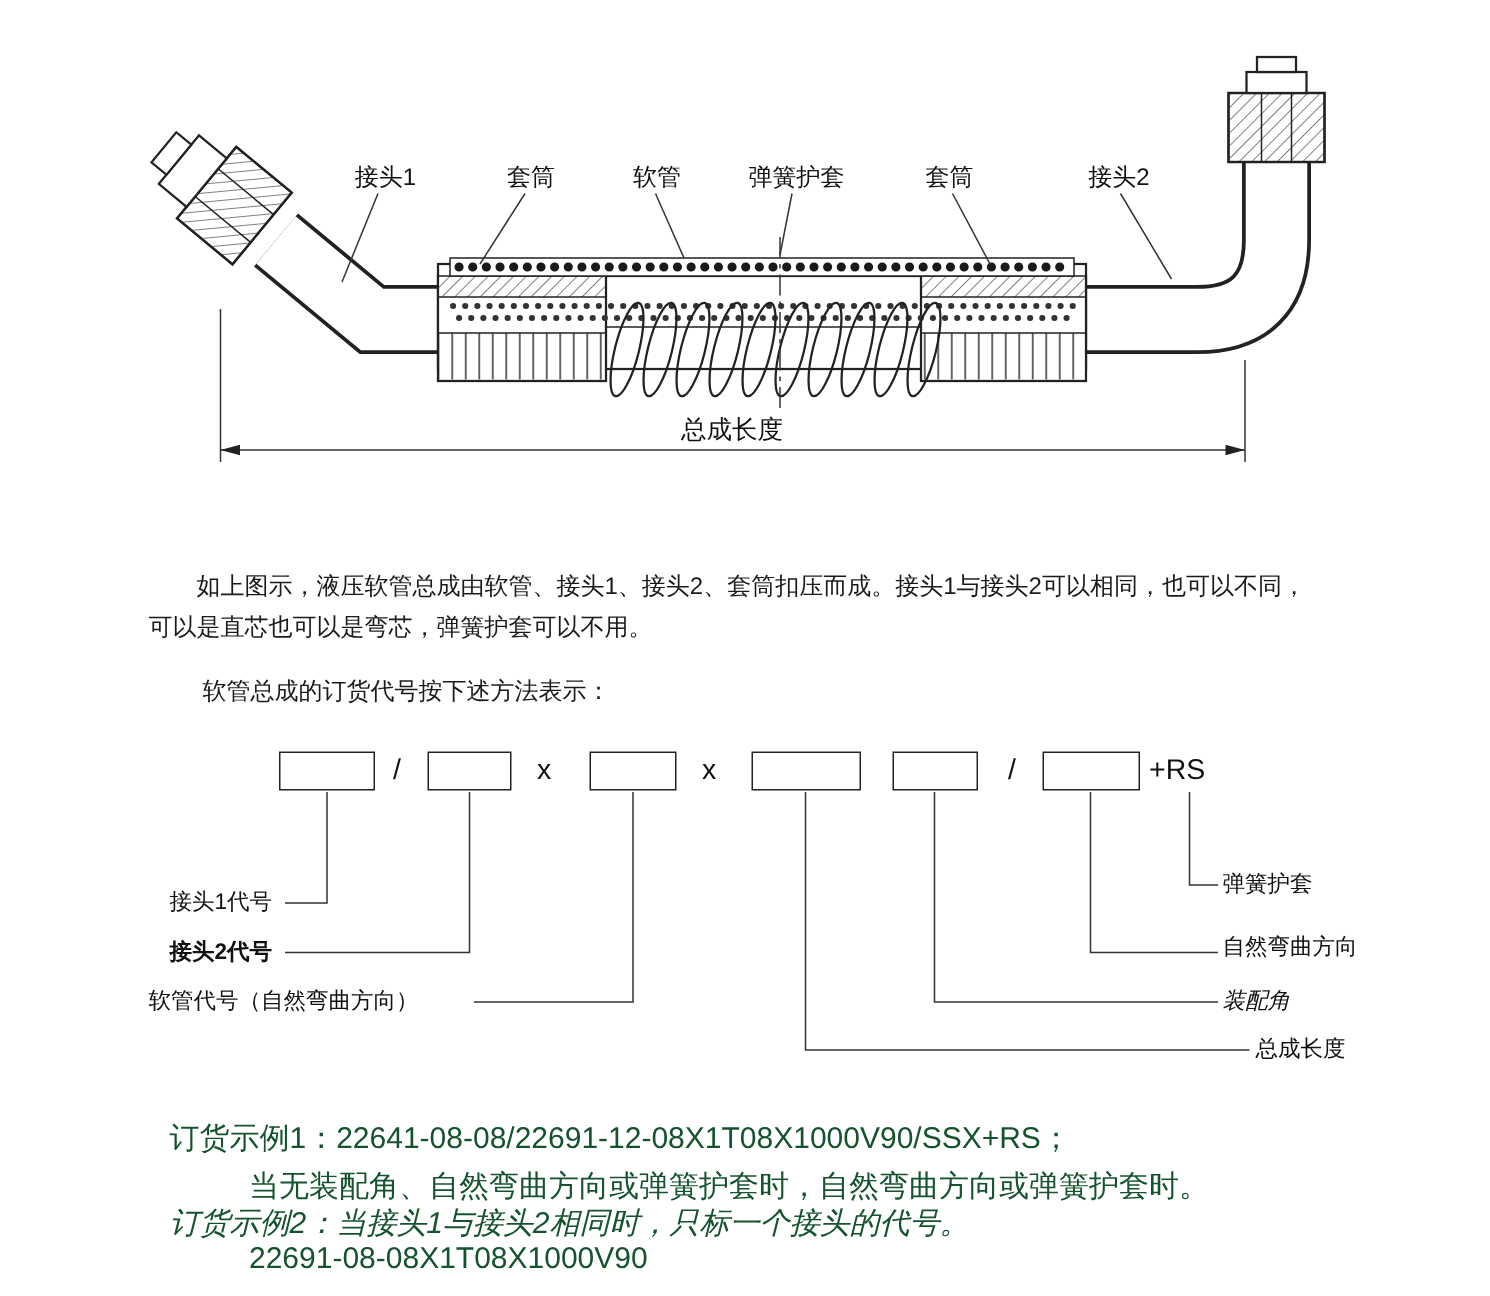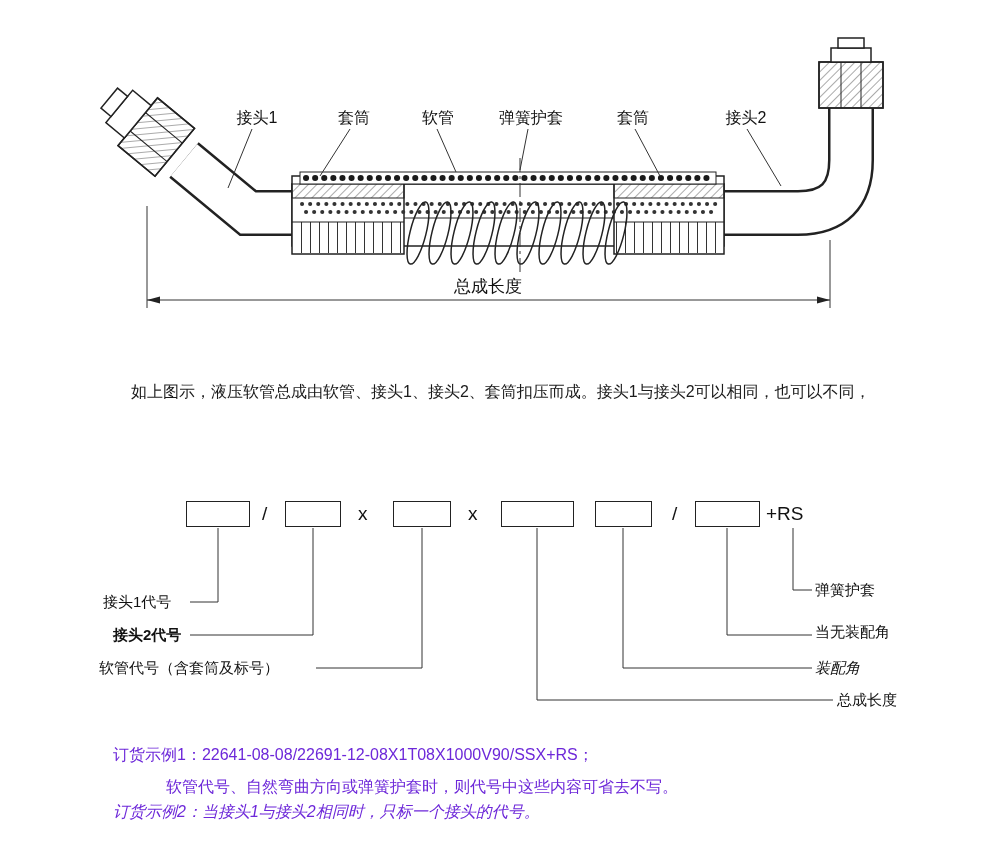--- a/index.html
+++ b/index.html
@@ -7,21 +7,21 @@
     position:relative;width:958px;height:864px;background:#fff;
     font-family:"Liberation Sans","DejaVu Sans",sans-serif;color:#1a1a1a;
     overflow:hidden;
   }
   .abs{position:absolute;white-space:nowrap;}
   .para-line{font-size:16px;line-height:27px;white-space:nowrap;}
   .indent{padding-left:32px;}
   .code-box{position:absolute;height:26px;border:1.5px solid #222;background:#fff;box-sizing:border-box;}
   .sep{position:absolute;font-size:19px;color:#111;}
   .lbl{position:absolute;font-size:15px;line-height:16px;color:#111;white-space:nowrap;}
-  .ex{position:absolute;font-size:16px;color:#6d28d9;white-space:nowrap;}
+  .ex{position:absolute;font-size:20px;color:#14532d;white-space:nowrap;}
   svg{display:block;}
   svg text{font-family:"Liberation Sans","DejaVu Sans",sans-serif;fill:#111;}
 </style>
 </head>
 <body>
 
 <div class="page">
 
   <svg class="abs" style="left:0;top:0;" width="993" height="345" viewBox="0 0 993 345">
     <defs>
@@ -121,22 +121,24 @@
       <line x1="830" y1="240" x2="830" y2="308" stroke="#333" stroke-width="1"></line>
       <line x1="147" y1="300" x2="830" y2="300" stroke="#333" stroke-width="1"></line>
       <polygon points="147,300 160,296.5 160,303.5" fill="#222"></polygon>
       <polygon points="830,300 817,296.5 817,303.5" fill="#222"></polygon>
       <text x="488" y="292" text-anchor="middle" font-size="17">总成长度</text>
     </g>
   </svg>
 
   <div class="abs" style="left:99px;top:378px;">
     <div class="para-line indent">如上图示，液压软管总成由软管、接头1、接头2、套筒扣压而成。接头1与接头2可以相同，也可以不同，</div>
+    <div class="para-line">可以是直芯也可以是弯芯，弹簧护套可以不用。</div>
   </div>
 
+  <div class="abs para-line" style="left:135px;top:448px;">软管总成的订货代号按下述方法表示：</div>
 
   <div class="code-box" style="left:186px;top:501px;width:64px;"></div>
   <div class="sep" style="left:262px;top:503px;">/</div>
   <div class="code-box" style="left:285px;top:501px;width:56px;"></div>
   <div class="sep" style="left:358px;top:503px;">x</div>
   <div class="code-box" style="left:393px;top:501px;width:58px;"></div>
   <div class="sep" style="left:468px;top:503px;">x</div>
   <div class="code-box" style="left:501px;top:501px;width:73px;"></div>
   <div class="code-box" style="left:595px;top:501px;width:57px;"></div>
   <div class="sep" style="left:672px;top:503px;">/</div>
@@ -148,26 +150,27 @@
       <polyline points="218,0 218,74 190,74"></polyline>
       <polyline points="313,0 313,107 190,107"></polyline>
       <polyline points="422,0 422,140 316,140"></polyline>
       <polyline points="537,0 537,172 833,172"></polyline>
       <polyline points="623,0 623,140 812,140"></polyline>
       <polyline points="727,0 727,107 812,107"></polyline>
       <polyline points="793,0 793,62 812,62"></polyline>
     </g>
   </svg>
 
-  <div class="lbl" style="left:103px;top:594px;">接头1代号</div>
+  <div class="lbl" style="left:113px;top:594px;">接头1代号</div>
   <div class="lbl" style="left:113px;top:627px;font-weight:bold;">接头2代号</div>
-  <div class="lbl" style="left:99px;top:660px;">软管代号（含套筒及标号）</div>
+  <div class="lbl" style="left:99px;top:660px;">软管代号（自然弯曲方向）</div>
 
   <div class="lbl" style="left:815px;top:582px;">弹簧护套</div>
-  <div class="lbl" style="left:815px;top:624px;">当无装配角</div>
+  <div class="lbl" style="left:815px;top:624px;">自然弯曲方向</div>
   <div class="lbl" style="left:815px;top:660px;font-style:italic;">装配角</div>
   <div class="lbl" style="left:837px;top:692px;">总成长度</div>
 
   <div class="ex" style="left:113px;top:745px;">订货示例1：22641-08-08/22691-12-08X1T08X1000V90/SSX+RS；</div>
-  <div class="ex" style="left:166px;top:777px;">软管代号、自然弯曲方向或弹簧护套时，则代号中这些内容可省去不写。</div>
+  <div class="ex" style="left:166px;top:777px;">当无装配角、自然弯曲方向或弹簧护套时，自然弯曲方向或弹簧护套时。</div>
   <div class="ex" style="left:113px;top:802px;font-style:italic;">订货示例2：当接头1与接头2相同时，只标一个接头的代号。</div>
+  <div class="ex" style="left:166px;top:828px;">22691-08-08X1T08X1000V90</div>
 
 </div>
 
 </body></html>

